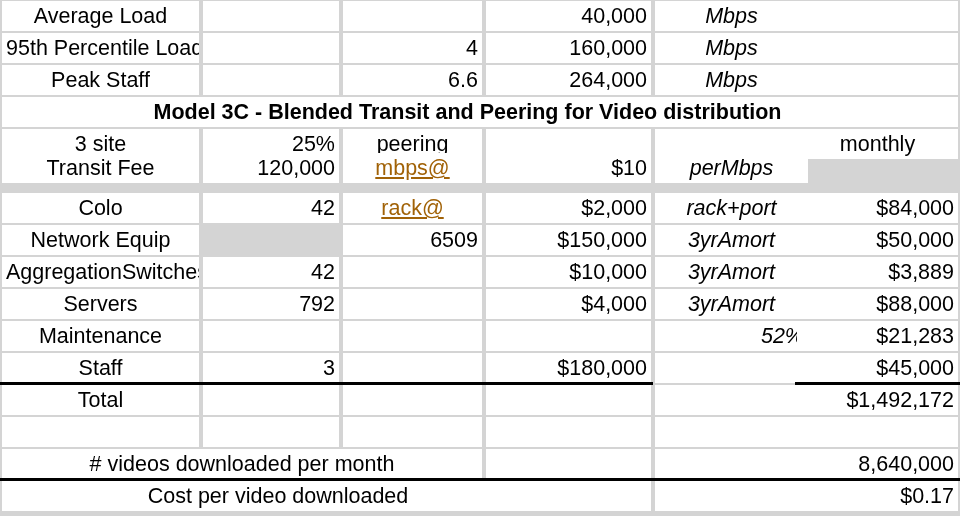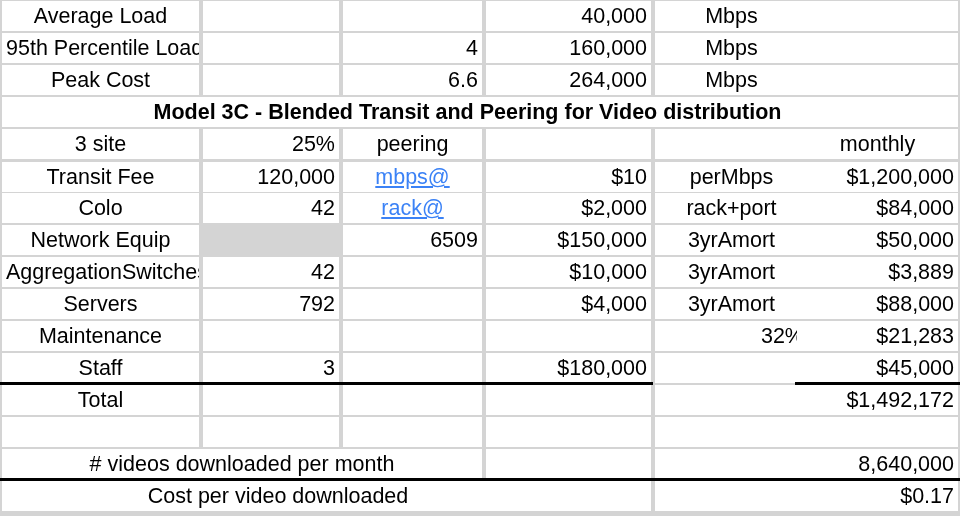--- a/index.html
+++ b/index.html
@@ -40,21 +40,21 @@
     white-space: nowrap;
     overflow: hidden;
     padding: 0 4px;
   }
 
   
   .cA { left: 2px;   width: 197px; }
   .cB { left: 203px; width: 136px; padding-left: 44px; }
   .cC { left: 343px; width: 139px; }
   .cD { left: 486px; width: 165px; padding-left: 36px; }
-  .cE { left: 655px; width: 153px; }
+  .cE { left: 655px; width: 153px; font-style: italic; }
   .cF { left: 797px; width: 161px; }
 
   .right  { text-align: right; }
   .left   { text-align: center; }
 
   
   .overflow-title {
     left: 2px;
     width: 931px;
     font-weight: bold;
@@ -64,21 +64,21 @@
     left: 2px;
     width: 791px;
     overflow: visible;
   }
 
   
   .clip { overflow: hidden; text-overflow: clip; }
 
   
   .link {
-    color: #3b82f6;
+    color: #a16207;
     text-decoration: underline;
   }
 
   
   .rule {
     position: absolute;
     height: 3px;
     background: #000000;
   }
 </style>
@@ -99,21 +99,21 @@
   <div class="row" style="top:32px">
     <div class="cell cA left">95th Percentile Load</div>
     <div class="cell cB right"></div>
     <div class="cell cC right">4</div>
     <div class="cell cD right">160,000</div>
     <div class="cell cE left">Mbps</div>
     <div class="cell cF right"></div>
   </div>
 
   <div class="row" style="top:64px">
-    <div class="cell cA left">Peak Cost</div>
+    <div class="cell cA left">Peak Staff</div>
     <div class="cell cB right"></div>
     <div class="cell cC right">6.6</div>
     <div class="cell cD right">264,000</div>
     <div class="cell cE left">Mbps</div>
     <div class="cell cF right"></div>
   </div>
 
   <div class="row" style="top:96px">
     <div class="cell overflow-title left">Model 3C - Blended Transit and Peering for Video distribution</div>
     <div class="cell cF right"></div>
@@ -121,29 +121,28 @@
 
   <div class="row" style="top:128px">
     <div class="cell cA left">3 site</div>
     <div class="cell cB right">25%</div>
     <div class="cell cC left">peering</div>
     <div class="cell cD right"></div>
     <div class="cell cE left"></div>
     <div class="cell cF left">monthly</div>
   </div>
 
-  <div class="row" style="top:161px">
+  <div class="row" style="top:152px">
     <div class="cell cA left">Transit Fee</div>
     <div class="cell cB right">120,000</div>
     <div class="cell cC left">
       <span class="link">mbps@</span>
     </div>
     <div class="cell cD right">$10</div>
     <div class="cell cE left">perMbps</div>
-    <div class="cell cF right">$1,200,000</div>
   </div>
 
   <div class="row" style="top:192px">
     <div class="cell cA left">Colo</div>
     <div class="cell cB right">42</div>
     <div class="cell cC left">
       <span class="link">rack@</span>
     </div>
     <div class="cell cD right">$2,000</div>
     <div class="cell cE left">rack+port</div>
@@ -174,21 +173,21 @@
     <div class="cell cD right">$4,000</div>
     <div class="cell cE left">3yrAmort</div>
     <div class="cell cF right">$88,000</div>
   </div>
 
   <div class="row" style="top:320px">
     <div class="cell cA left">Maintenance</div>
     <div class="cell cB right"></div>
     <div class="cell cC right"></div>
     <div class="cell cD right"></div>
-    <div class="cell cE right">32%</div>
+    <div class="cell cE right">52%</div>
     <div class="cell cF right">$21,283</div>
   </div>
 
   <div class="row" style="top:352px">
     <div class="cell cA left">Staff</div>
     <div class="cell cB right">3</div>
     <div class="cell cC right"></div>
     <div class="cell cD right">$180,000</div>
     <div class="cell cE right"></div>
     <div class="cell cF right">$45,000</div>

